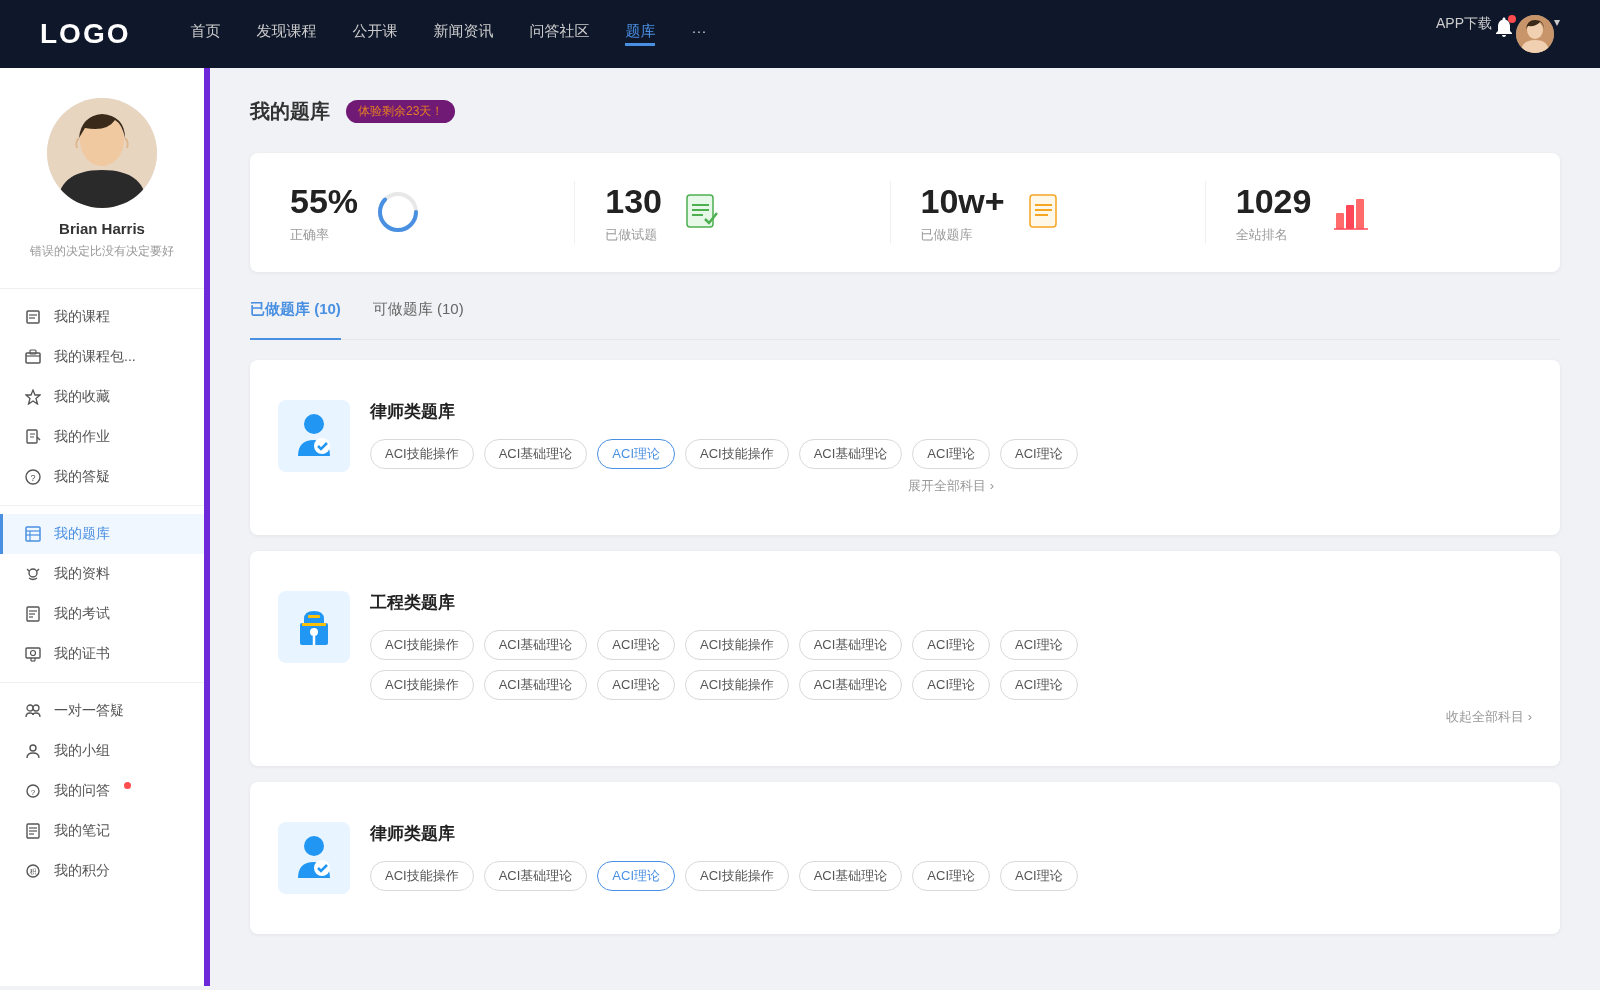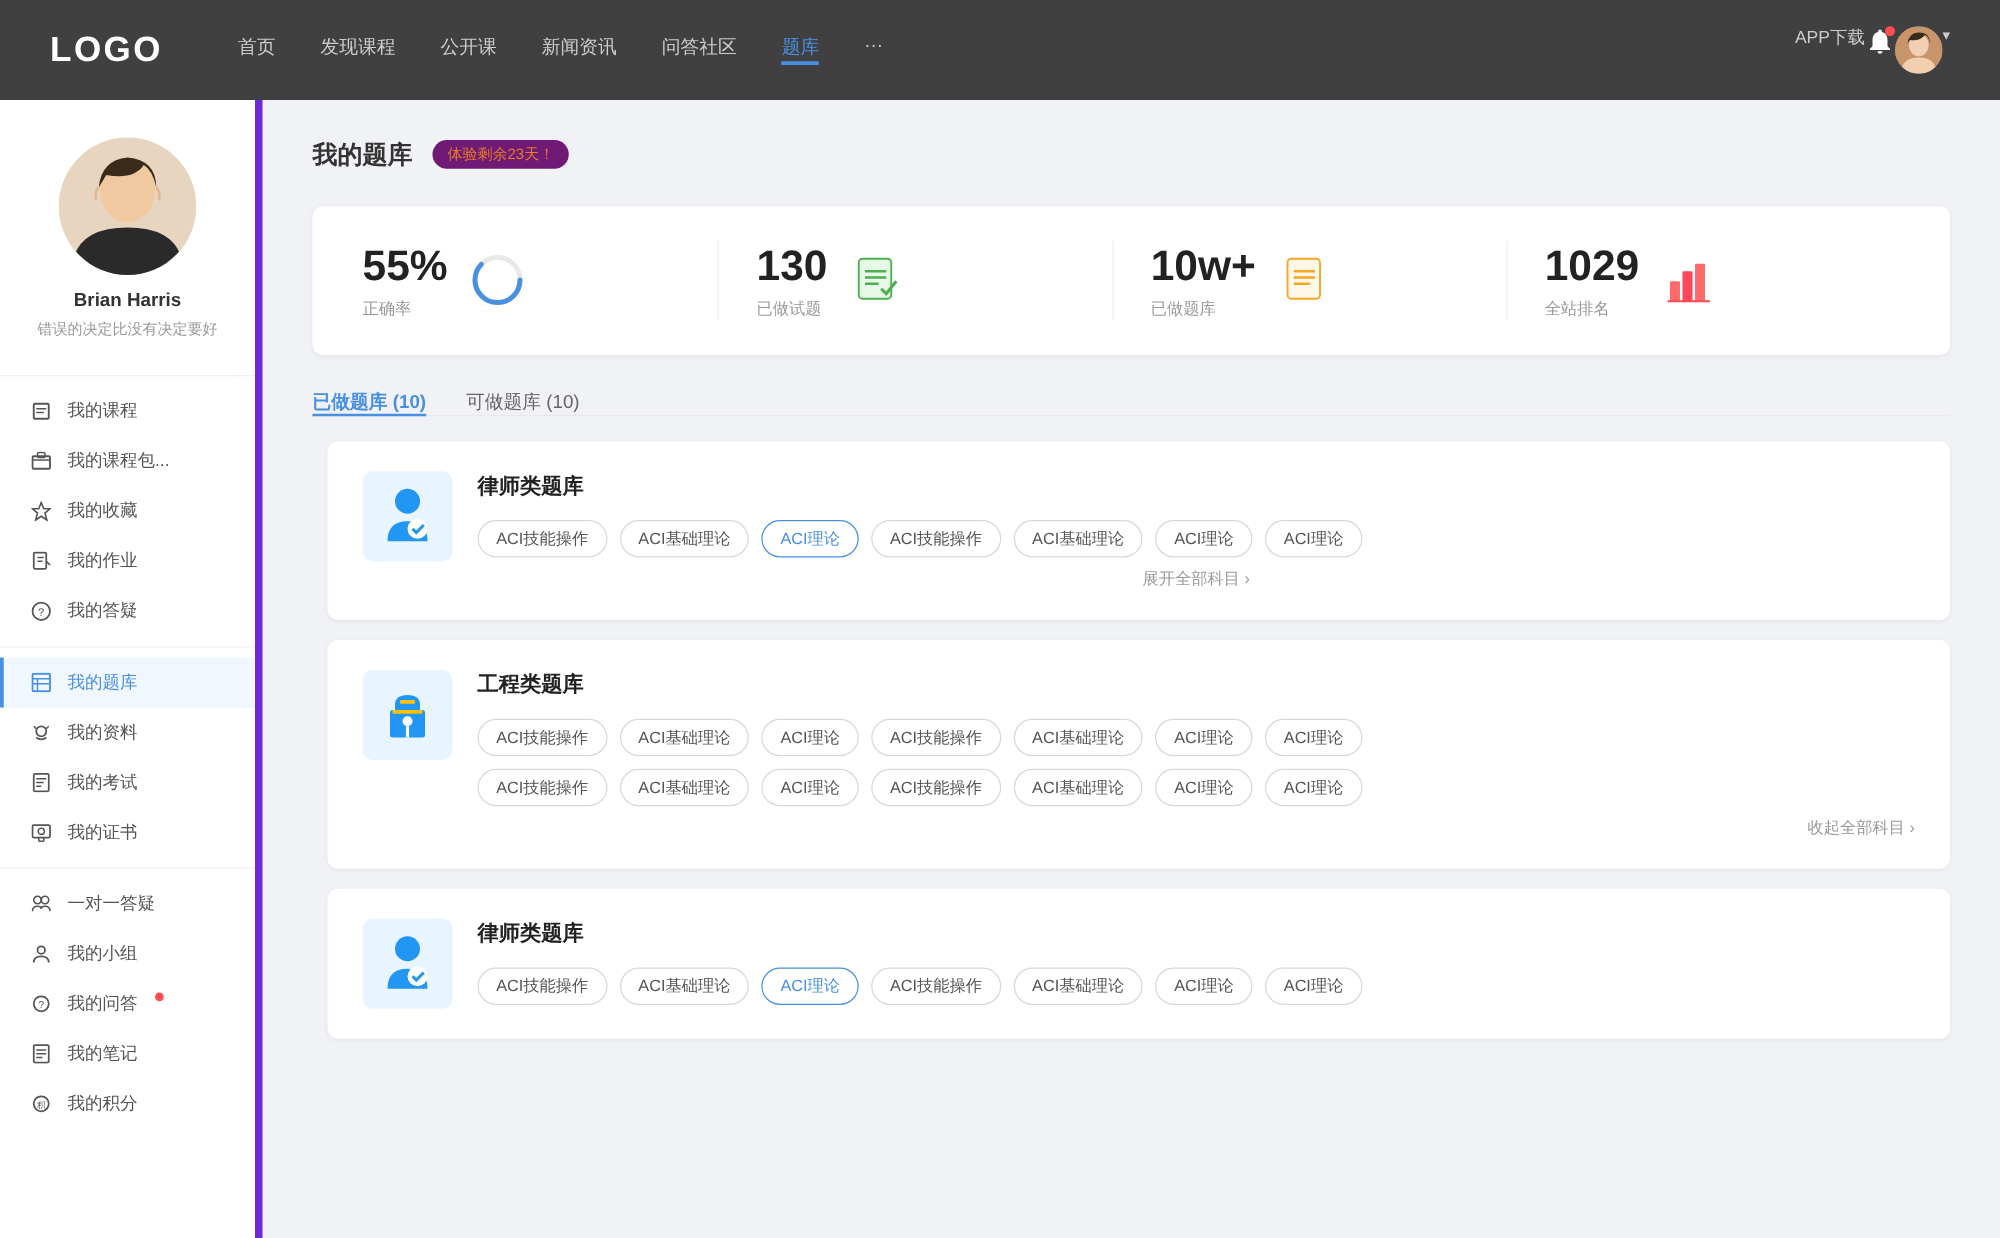--- a/index.html
+++ b/index.html
@@ -1,21 +1,21 @@
 <!DOCTYPE html>
 <html><head>
   <meta charset="utf-8">
   <style>
     * { margin: 0; padding: 0; box-sizing: border-box; }
     body { font-family: -apple-system, BlinkMacSystemFont, "PingFang SC", "Microsoft YaHei", sans-serif; background: #f0f2f5; min-height: 990px; }
 
     
     .navbar {
-      background: #404040;
-      height: 80px;
+      background: #0f172a;
+      height: 68px;
       display: flex;
       align-items: center;
       padding: 0 40px;
       position: sticky;
       top: 0;
       z-index: 100;
     }
     .nav-logo {
       color: white;
       font-size: 28px;
@@ -247,21 +247,21 @@
     
     .tabs-row {
       display: flex;
       gap: 32px;
       margin-bottom: 20px;
       border-bottom: 1px solid #e8e8e8;
     }
     .tab-item {
       font-size: 15px;
       color: #666;
-      padding-bottom: 1px;
+      padding-bottom: 20px;
       cursor: pointer;
       position: relative;
     }
     .tab-item.active {
       color: #4a90e2;
       font-weight: 600;
     }
     .tab-item.active::after {
       content: '';
       position: absolute;
@@ -274,23 +274,22 @@
 
     
     .qbank-list {
       display: flex;
       flex-direction: column;
       gap: 16px;
     }
     .qbank-card {
       background: #fff;
       border-radius: 8px;
-      padding: 24px 28px;
+      padding: 40px 28px;
       box-shadow: 0 1px 4px rgba(0,0,0,0.06);
-      margin-left: 12px;
     }
     .qbank-header {
       display: flex;
       align-items: flex-start;
       gap: 20px;
     }
     .qbank-icon-wrapper {
       width: 72px;
       height: 72px;
       border-radius: 8px;

